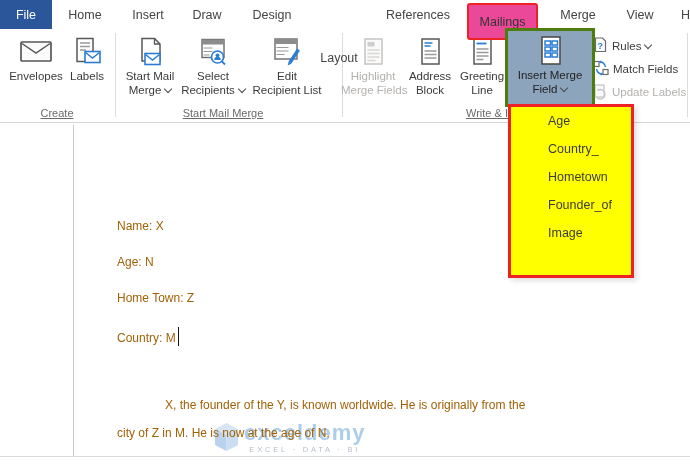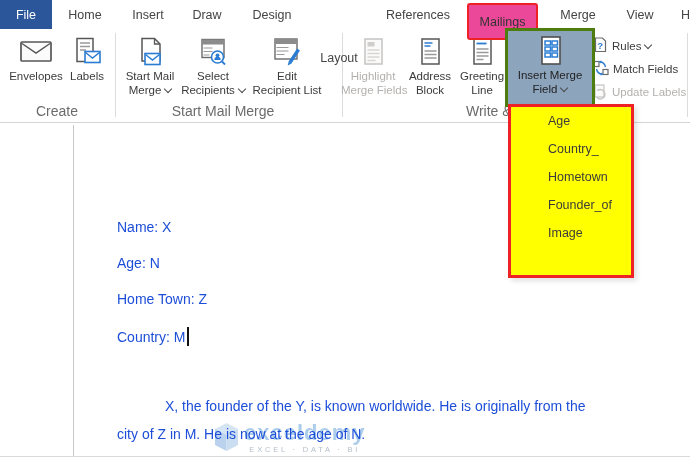--- a/index.html
+++ b/index.html
@@ -12,22 +12,22 @@
        font-size:12.5px;color:#444;transform:translateX(-50%);white-space:nowrap;cursor:default;}
   .tab.file{left:0;transform:none;width:52px;background:#2b579a;color:#fff;}
   .tab.mailings{left:467px;top:3px;height:37px;width:71px;transform:none;background:#ec4899;
        border:2px solid #ee2224;border-radius:3px;box-sizing:border-box;color:#333;}
   .tab.help{left:681px;transform:none;}
 
   
   .ribbon{position:absolute;left:0;top:29px;width:690px;height:93px;background:#fff;
           border-bottom:1px solid #d5d5d5;box-sizing:content-box;z-index:2;}
   .vdiv{position:absolute;top:4px;height:84px;width:1px;background:#dcdcdc;}
-  .grouplabel{position:absolute;bottom:3px;font-size:14px;color:#6b6b6b;white-space:nowrap;
-              transform:translateX(-50%);}
+  .grouplabel{position:absolute;bottom:3px;font-size:11px;color:#6b6b6b;white-space:nowrap;
+              transform:translateX(-50%);text-decoration:underline;}
   .grouplabel.cut{transform:none;}
   .bigbtn{position:absolute;top:4px;display:flex;flex-direction:column;cursor:default;}
   .bigbtn .ic{height:37px;display:flex;align-items:center;justify-content:center;}
   .lbl{font-size:11.5px;line-height:13.5px;color:#3b3b3b;text-align:center;white-space:nowrap;}
   .disabled .lbl{color:#b3b1af;}
   .chev{display:inline-block;width:5px;height:5px;border-right:1.3px solid #4a4a4a;
         border-bottom:1.3px solid #4a4a4a;transform:rotate(45deg);margin-left:4px;vertical-align:2px;}
   .smallbtn{position:absolute;left:593px;height:18px;display:flex;align-items:center;gap:4px;
             font-size:11.5px;color:#3b3b3b;white-space:nowrap;cursor:default;}
 
@@ -40,21 +40,21 @@
 
   
   .dropdown{position:absolute;left:508px;top:104px;width:126px;height:174px;background:#ffff00;
             border:3px solid #ee2224;box-sizing:border-box;z-index:5;box-shadow:3px 3px 5px rgba(0,0,0,.12);}
   .dd-item{height:28px;line-height:28px;padding-left:37px;font-size:12.5px;color:#3c3c3c;cursor:default;}
 
   
   .docarea{position:absolute;left:0;top:123px;width:690px;height:343px;background:#fff;z-index:1;}
   .pageline{position:absolute;left:73px;top:2px;width:1px;height:331px;background:#c9c9c9;}
   .botline{position:absolute;left:0;top:333px;width:690px;height:1px;background:#dadada;}
-  .docline{position:absolute;left:117px;font-size:14px;color:#1d4ed8;white-space:nowrap;z-index:2;}
+  .docline{position:absolute;left:117px;font-size:12px;color:#a16207;white-space:nowrap;z-index:2;}
   .caret-bar{display:inline-block;width:1.5px;height:19px;background:#111;margin-left:2px;vertical-align:-4px;}
 
   
   .wm{position:absolute;left:214px;top:298px;display:flex;align-items:flex-start;gap:5px;z-index:1;}
   .wm-text{display:flex;flex-direction:column;align-items:center;}
   .wm-brand{font-size:22px;font-weight:bold;letter-spacing:1px;color:rgba(150,192,229,0.78);line-height:23px;}
   .wm-tag{font-size:7.5px;letter-spacing:2.8px;color:#b4bec9;margin-top:1px;}
 </style>
 </head>
 <body>

